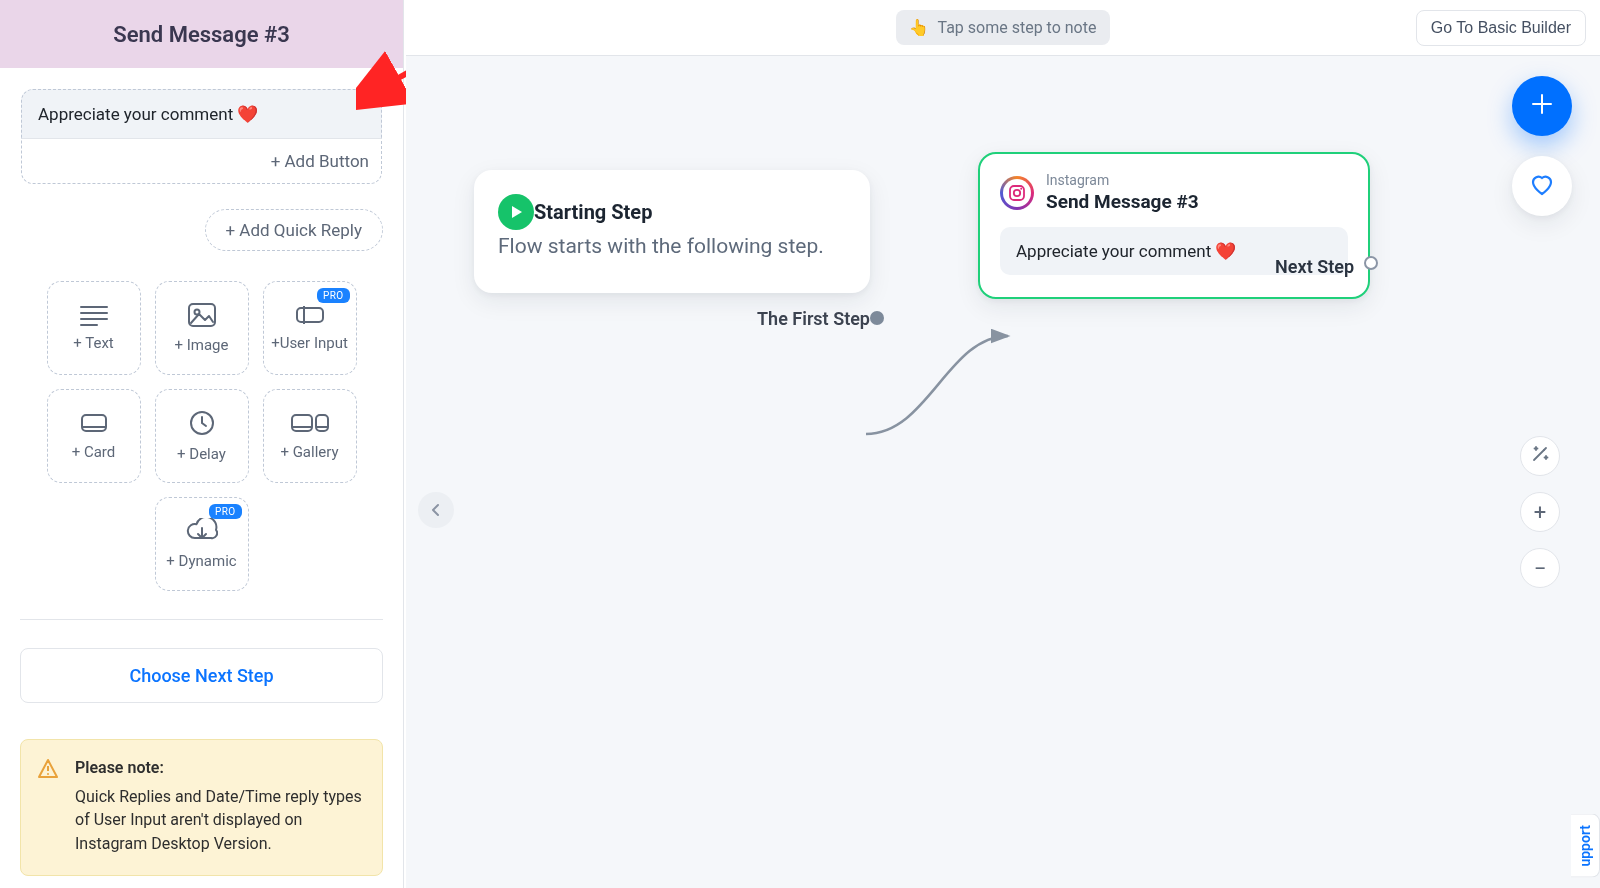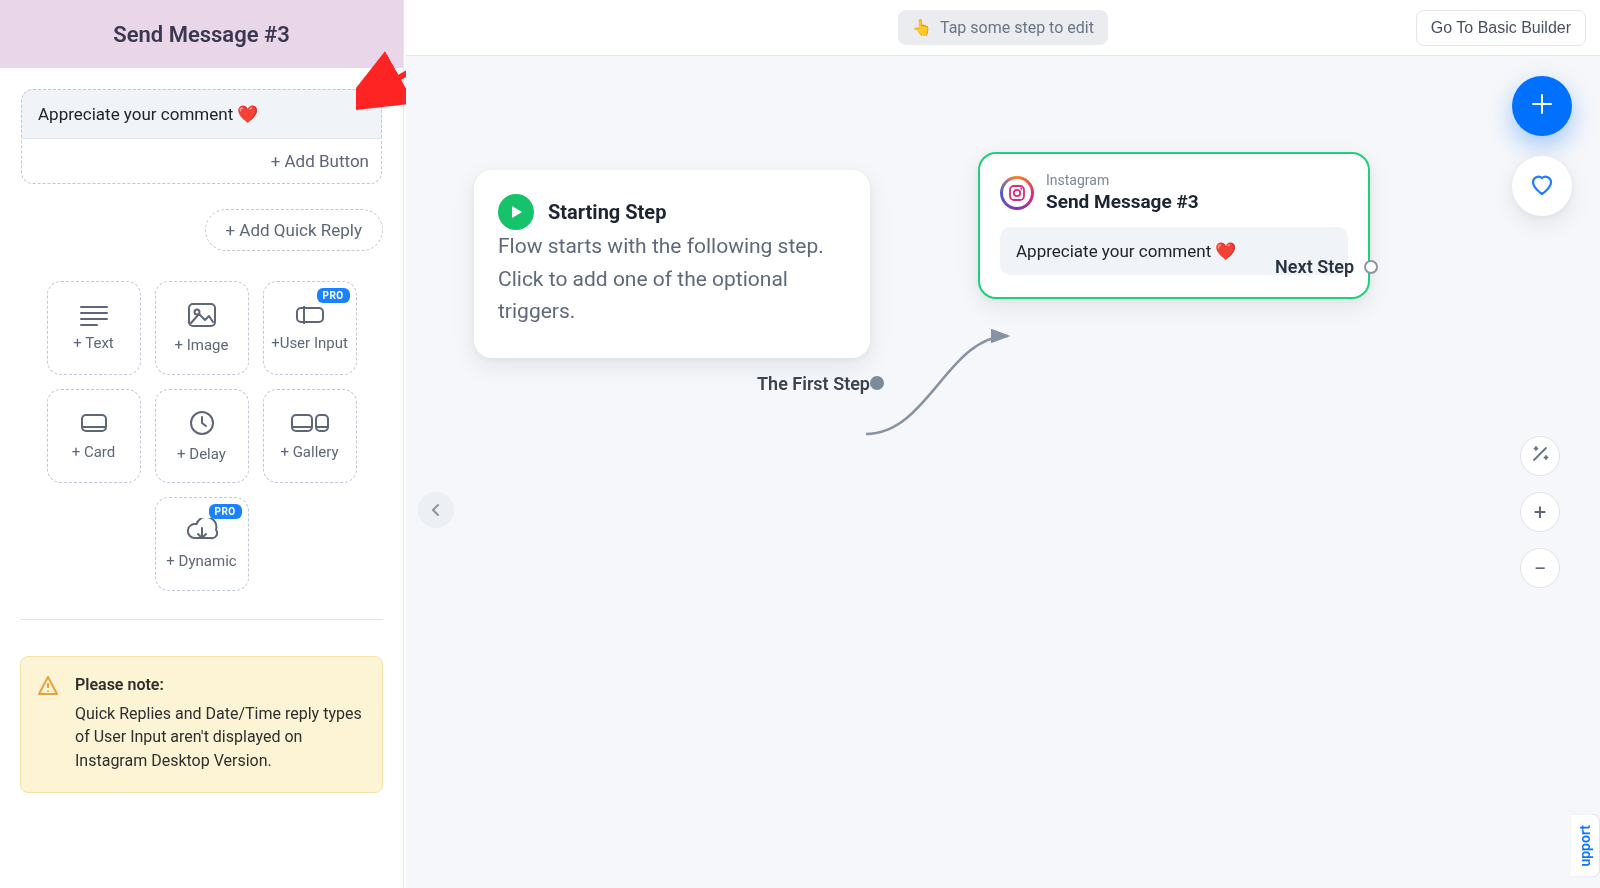--- a/index.html
+++ b/index.html
@@ -76,21 +76,21 @@
   }
   .tool-grid{display:flex;gap:14px;flex-wrap:wrap;justify-content:center}
   .tool{
     width:94px; height:94px; border:1px dashed var(--dash);
     border-radius:14px; display:flex; flex-direction:column; align-items:center; justify-content:center;
     gap:8px; color:#5d6777; font-size:15px; position:relative; background:#fff;
   }
   .tool .lbl{font-size:15px}
   .pro{
     position:absolute; right:6px; top:6px;
-    background:#1a82ff;color:#fff;font-size:10px;font-weight:700;
+    background:#1a82ff;color:#fff;font-size:10px;font-weight:400;
     padding:2px 6px;border-radius:6px;letter-spacing:.4px;
   }
   .divider{height:1px;background:var(--border);margin:28px 0}
   .choose-next{
     border:1px solid var(--border);
     border-radius:8px; text-align:center; padding:16px;
     color:var(--blue); font-size:18px; font-weight:500;
   }
   .note{
     margin-top:36px;
@@ -148,21 +148,21 @@
     writing-mode:vertical-rl;transform:rotate(180deg);
     padding:10px 6px;border-radius:8px 0 0 8px;
   }
 
   .node{
     position:absolute;background:#fff;border-radius:var(--cardRadius);box-shadow:var(--shadow);
   }
   .start-node{
     left:68px; top:114px; width:396px; padding:24px 24px 30px 24px;
   }
-  .start-head{display:flex;align-items:center;gap:14px}
+  .start-head{display:flex;align-items:center;}
   .play-badge{
     width:36px;height:36px;border-radius:50%;background:var(--green);display:flex;align-items:center;justify-content:center;
   }
   .start-title{font-size:20px;font-weight:700;color:#1c2531}
   .start-text{color:#5e6a7b;font-size:21px;line-height:1.55}
   .add-trigger-wrap{
     margin-top:12px;border:3px solid #ff2424;border-radius:6px;padding:6px;
     position:relative;
   }
   .add-trigger-btn{
@@ -180,21 +180,21 @@
   .ig-head{display:flex;align-items:center;gap:12px}
   .ig-badge{width:34px;height:34px;border-radius:50%;position:relative;flex:0 0 34px;
     background:conic-gradient(#f58529,#dd2a7b,#8134af,#515bd4,#f58529);
     display:flex;align-items:center;justify-content:center}
   .ig-badge::after{content:"";position:absolute;inset:3px;border-radius:50%;background:#fff}
   .ig-badge svg{position:relative;z-index:1}
   .ig-texts .k{font-size:14px;color:#7c8898}
   .ig-texts .t{font-size:19px;font-weight:700;color:#1c2531;margin-top:2px}
   .ig-bubble{margin-top:14px;background:#f0f3f7;border-radius:10px;padding:14px 16px;font-size:17px;color:#20252c}
   .next-step{
-    position:absolute;right:-10px;bottom:20px;display:flex;align-items:center;gap:10px;font-size:18px;color:#2a3340;font-weight:600;
+    position:absolute;right:-10px;bottom:20px;display:flex;gap:10px;font-size:18px;color:#2a3340;font-weight:600;
   }
   .dot-open{width:14px;height:14px;border-radius:50%;border:2px solid #8b95a6;background:#fff}
 
   .connector{position:absolute;left:452px;top:260px;pointer-events:none}
 
   .arrow-annotation{position:absolute;left:-20px;top:5px;pointer-events:none}
 
   svg.icon{display:block}
 </style>
 </head>
@@ -292,40 +292,41 @@
             <path d="M9 20a7 7 0 1 1 1.5-13.8A8 8 0 0 1 30 12a5 5 0 0 1-5 8H9z"></path>
             <path d="M16 10 V20 M12 16 L16 20 L20 16"></path>
           </svg>
         </span>
         <span class="lbl">+ Dynamic</span>
       </div>
     </div>
 
     <div class="divider"></div>
 
+    <div class="choose-next">Choose Next Step</div>
 
     <div class="note">
       <span class="warn-icon">
         <svg width="22" height="22" viewBox="0 0 22 22" fill="none" stroke="#e9a23b" stroke-width="2" stroke-linejoin="round">
           <path d="M11 2 L20 19 H2 Z"></path>
           <line x1="11" y1="8" x2="11" y2="13"></line>
           <circle cx="11" cy="16" r="1" fill="#e9a23b" stroke="none"></circle>
         </svg>
       </span>
       <div style="font-weight:600;margin-bottom:6px">Please note:</div>
       <div>Quick Replies and Date/Time reply types of User Input aren't displayed on Instagram Desktop Version.</div>
     </div>
   </div>
 </aside>
 
 <main class="canvas">
   <div class="topbar">
     <div class="hint">
       <span>👆</span>
-      <span>Tap some step to edit</span>
+      <span>Tap some step to note</span>
     </div>
     <button class="goto">Go To Basic Builder</button>
   </div>
 
   <div class="stage">
 
     <div class="fab plus">
       <span>
         <svg width="26" height="26" viewBox="0 0 26 26" stroke="#fff" stroke-width="2" stroke-linecap="round">
           <line x1="13" y1="4" x2="13" y2="22"></line>
@@ -372,21 +373,20 @@
       <div class="start-head">
         <span class="play-badge">
           <svg width="16" height="16" viewBox="0 0 16 16">
               <polygon points="4,2 14,8 4,14" fill="#fff"></polygon>
             </svg>
         </span>
         <div class="start-title">Starting Step</div>
       </div>
       <div class="start-text">
         <div>Flow starts with the following step.</div>
-        <div>Click to add one of the optional triggers.</div>
       </div>
       <div class="first-step">
         <span>The First Step</span>
         <span class="dot-filled"></span>
       </div>
     </section>
 
     <svg class="connector" width="160" height="140" viewBox="0 0 160 140">
       <defs>
         <marker id="arw" markerWidth="10" markerHeight="10" refX="7" refY="3" orient="auto">

